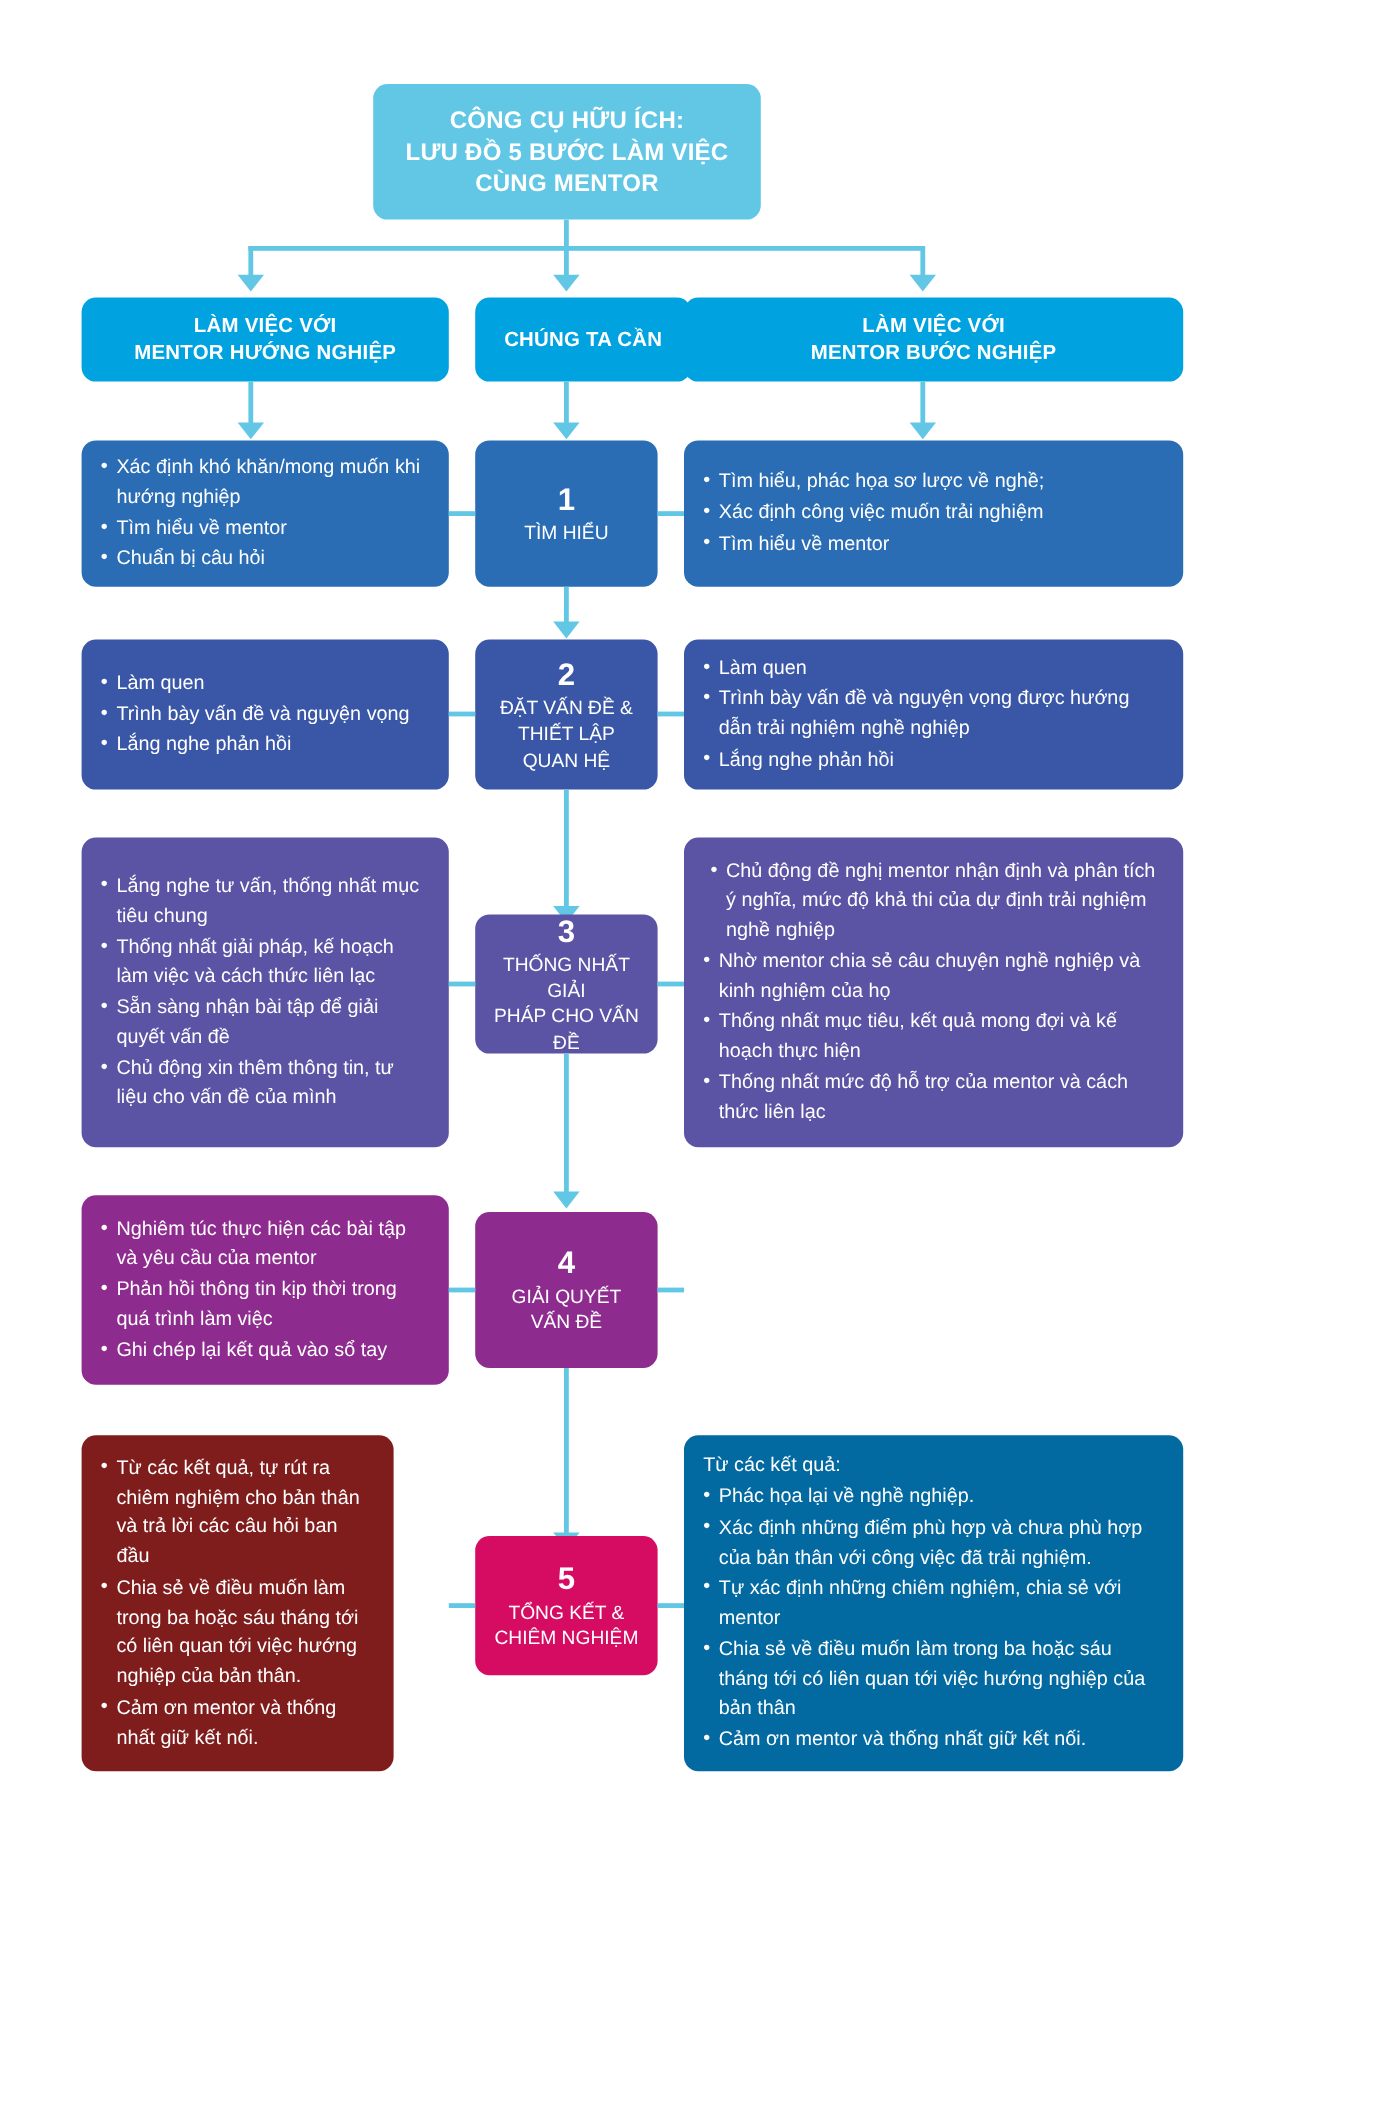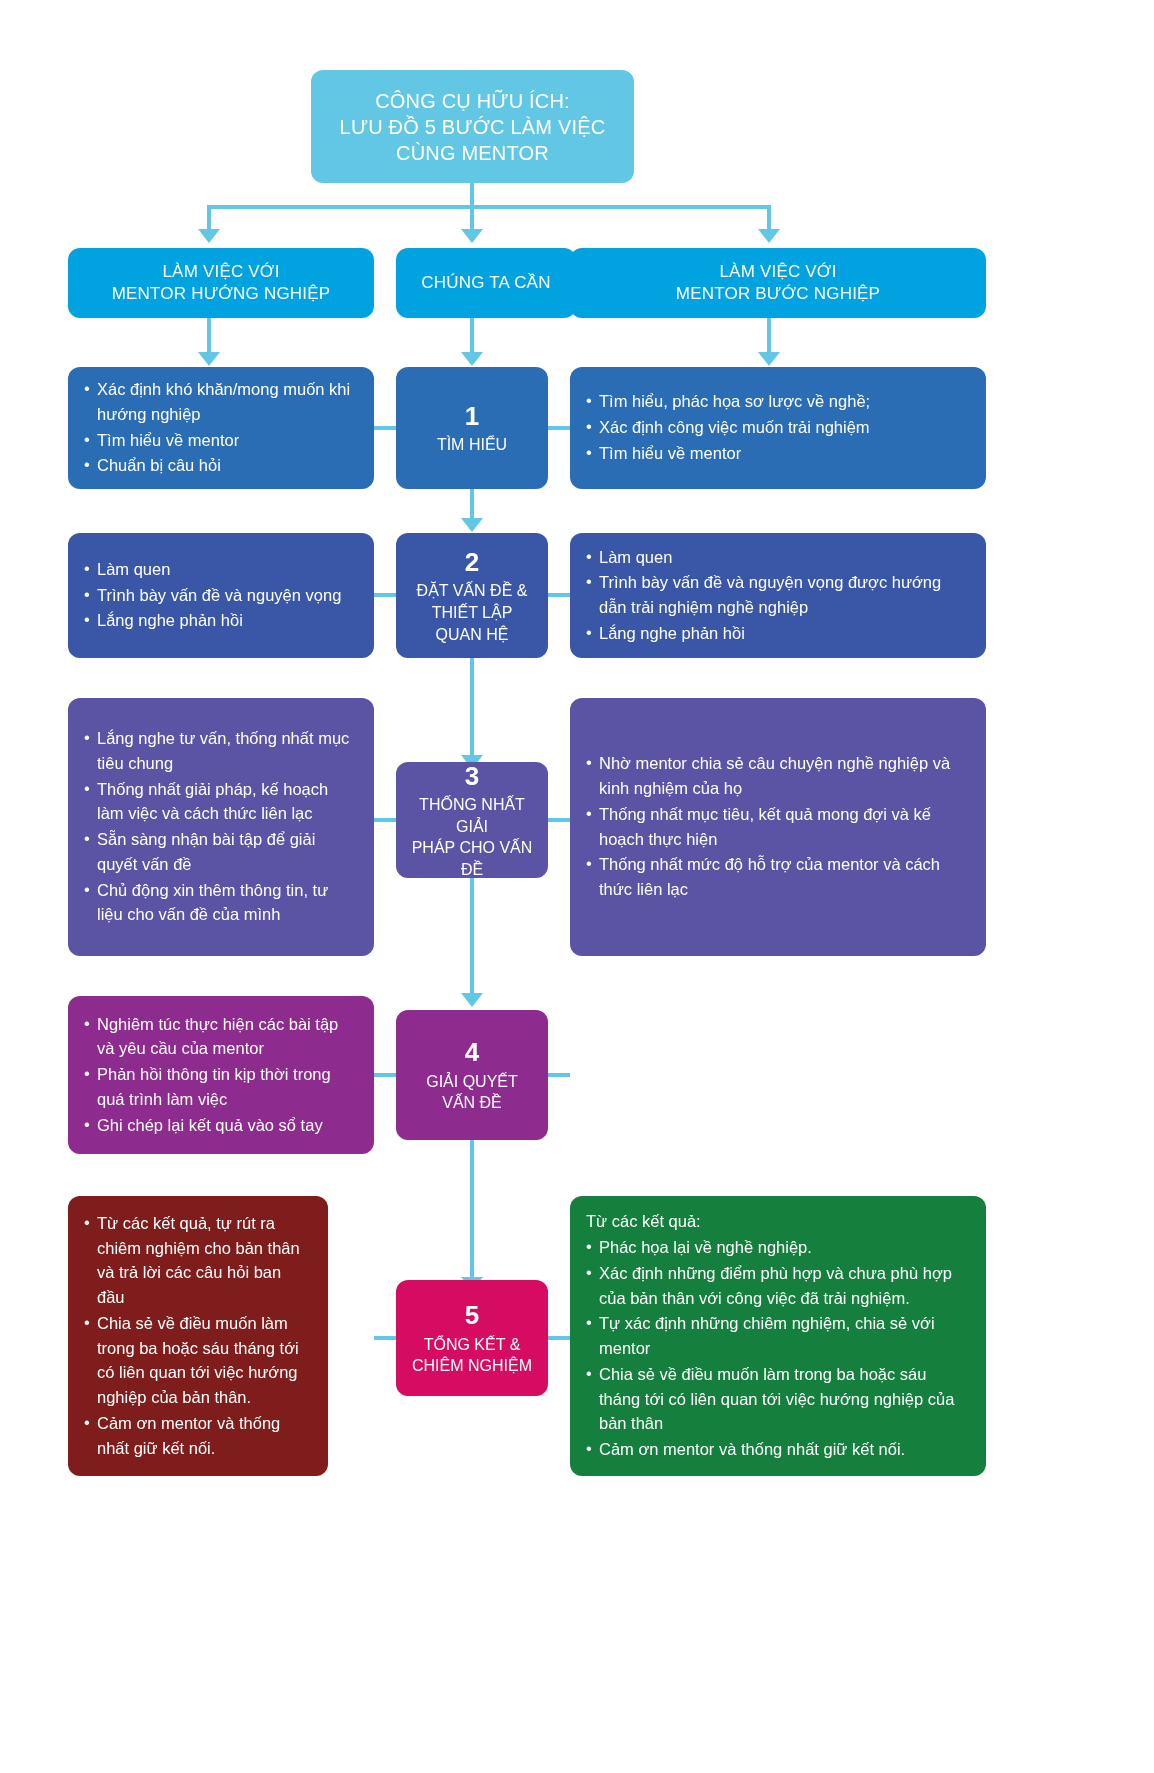--- a/index.html
+++ b/index.html
@@ -22,21 +22,21 @@
     position: absolute;
     border-radius: 12px;
     color: #ffffff;
     display: flex;
     flex-direction: column;
     justify-content: center;
   }
   .hdr {
     align-items: center;
     text-align: right;
-    font-weight: normal;
+    font-weight: bold;
     letter-spacing: .2px;
   }
   .hdr .ln { display: block; line-height: 1.3; }
 
   .title-box {
     background: #62c7e4;
     font-size: 20px;
     padding: 14px 20px;
   }
   .head-box {
@@ -197,20 +197,21 @@
       <li>Chủ động xin thêm thông tin, tư liệu cho vấn đề của mình</li>
     </ul>
   </div>
   <div class="box step" style="left:396px; top:762px; width:152px; height:116px; background:#5b53a3;">
     <span class="num">3</span>
     <span class="nm">THỐNG NHẤT GIẢI</span>
     <span class="nm">PHÁP CHO VẤN ĐỀ</span>
   </div>
   <div class="box content" style="left:570px; top:698px; width:416px; height:258px; background:#5b53a3;">
     <ul>
+      <li class="indent">Chủ động đề nghị mentor nhận định và phân tích ý nghĩa, mức độ khả thi của dự định trải nghiệm nghề nghiệp</li>
       <li>Nhờ mentor chia sẻ câu chuyện nghề nghiệp và kinh nghiệm của họ</li>
       <li>Thống nhất mục tiêu, kết quả mong đợi và kế hoạch thực hiện</li>
       <li>Thống nhất mức độ hỗ trợ của mentor và cách thức liên lạc</li>
     </ul>
   </div>
   <div class="ln-h" style="left:374px; top:818px; width:22px;"></div>
   <div class="ln-h" style="left:548px; top:818px; width:22px;"></div>
   <div class="ln-v" style="left:470px; top:878px; height:118px;"></div>
   <div class="arrow-down" style="left:461px; top:993px;"></div>
 
@@ -236,21 +237,21 @@
       <li>Từ các kết quả, tự rút ra chiêm nghiệm cho bản thân và trả lời các câu hỏi ban đầu</li>
       <li>Chia sẻ về điều muốn làm trong ba hoặc sáu tháng tới có liên quan tới việc hướng nghiệp của bản thân.</li>
       <li>Cảm ơn mentor và thống nhất giữ kết nối.</li>
     </ul>
   </div>
   <div class="box step" style="left:396px; top:1280px; width:152px; height:116px; background:#d60b62;">
     <span class="num">5</span>
     <span class="nm">TỔNG KẾT &amp;</span>
     <span class="nm">CHIÊM NGHIỆM</span>
   </div>
-  <div class="box content" style="left:570px; top:1196px; width:416px; height:280px; background:#15803d;">
+  <div class="box content" style="left:570px; top:1196px; width:416px; height:280px; background:#0369a1;">
     <div class="lead">Từ các kết quả:</div>
     <ul>
       <li>Phác họa lại về nghề nghiệp.</li>
       <li>Xác định những điểm phù hợp và chưa phù hợp của bản thân với công việc đã trải nghiệm.</li>
       <li>Tự xác định những chiêm nghiệm, chia sẻ với mentor</li>
       <li>Chia sẻ về điều muốn làm trong ba hoặc sáu tháng tới có liên quan tới việc hướng nghiệp của bản thân</li>
       <li>Cảm ơn mentor và thống nhất giữ kết nối.</li>
     </ul>
   </div>
   <div class="ln-h" style="left:374px; top:1336px; width:22px;"></div>

